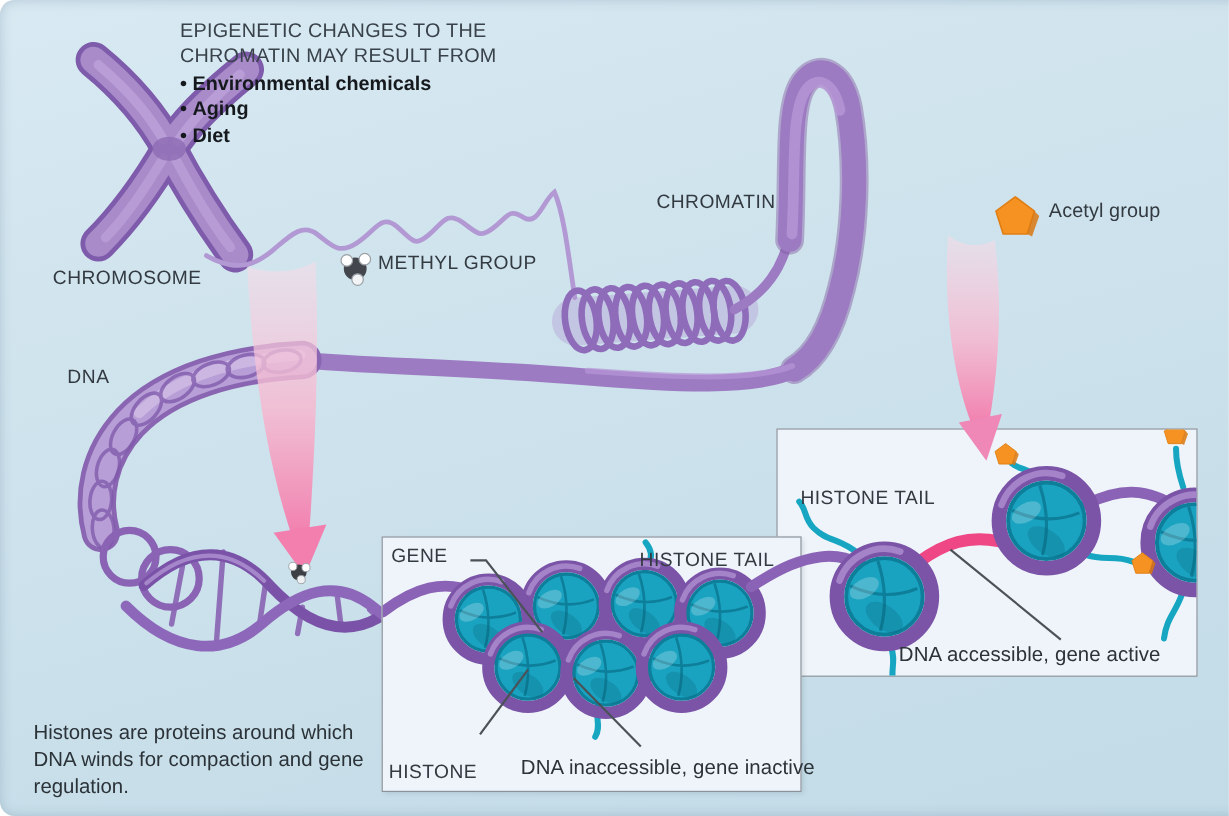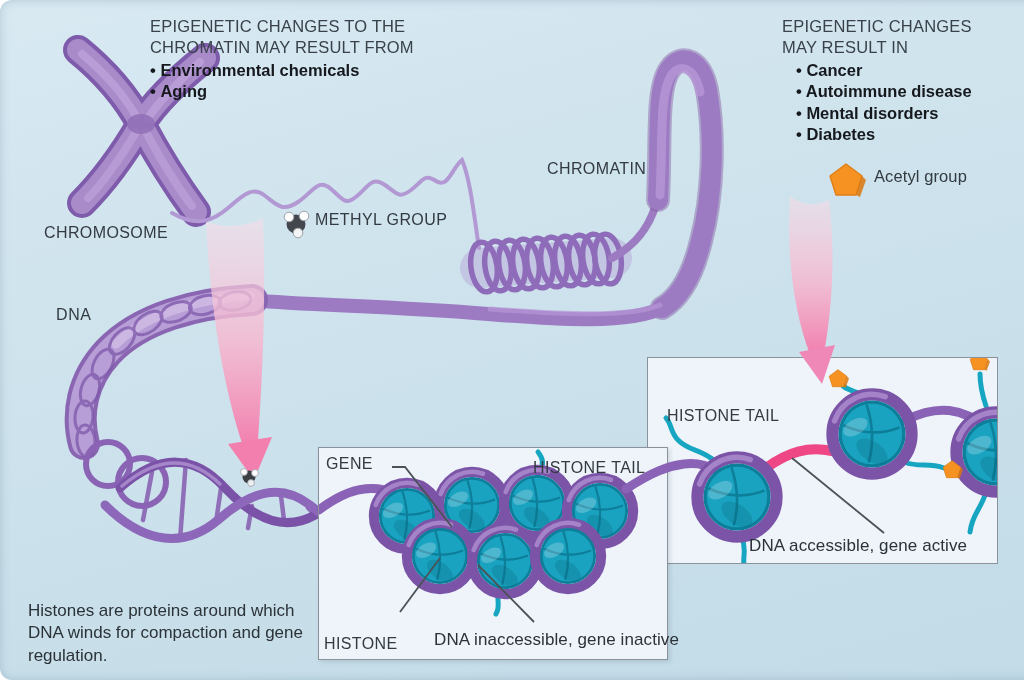--- a/index.html
+++ b/index.html
@@ -227,35 +227,24 @@
   </svg>
 
   <div id="block-left" class="txt">
     <div class="heading">
       <div>EPIGENETIC CHANGES TO THE</div>
       <div>CHROMATIN MAY RESULT FROM</div>
     </div>
     <ul class="bullets">
       <li><b>Environmental chemicals</b><span class="plain"></span></li>
       <li><b>Aging</b><span class="plain"></span></li>
+      <li><b>Diet</b><span class="plain"></span></li>
     </ul>
   </div>
 
-  <div id="block-right" class="txt">
-    <div class="heading">
-      <div>EPIGENETIC CHANGES</div>
-      <div>MAY RESULT IN</div>
-    </div>
-    <ul class="bullets">
-      <li>Cancer</li>
-      <li>Autoimmune disease</li>
-      <li>Mental disorders</li>
-      <li>Diabetes</li>
-    </ul>
-  </div>
 
   <div id="lbl-chromosome" class="txt lbl">CHROMOSOME</div>
   <div id="lbl-chromatin" class="txt lbl">CHROMATIN</div>
   <div id="lbl-methyl" class="txt lbl">METHYL GROUP</div>
   <div id="lbl-dna" class="txt lbl">DNA</div>
   <div id="lbl-acetyl" class="txt">Acetyl group</div>
 
   <div id="lbl-gene" class="txt lbl">GENE</div>
   <div id="lbl-histone-tail-c" class="txt lbl">HISTONE TAIL</div>
   <div id="lbl-histone" class="txt lbl">HISTONE</div>

